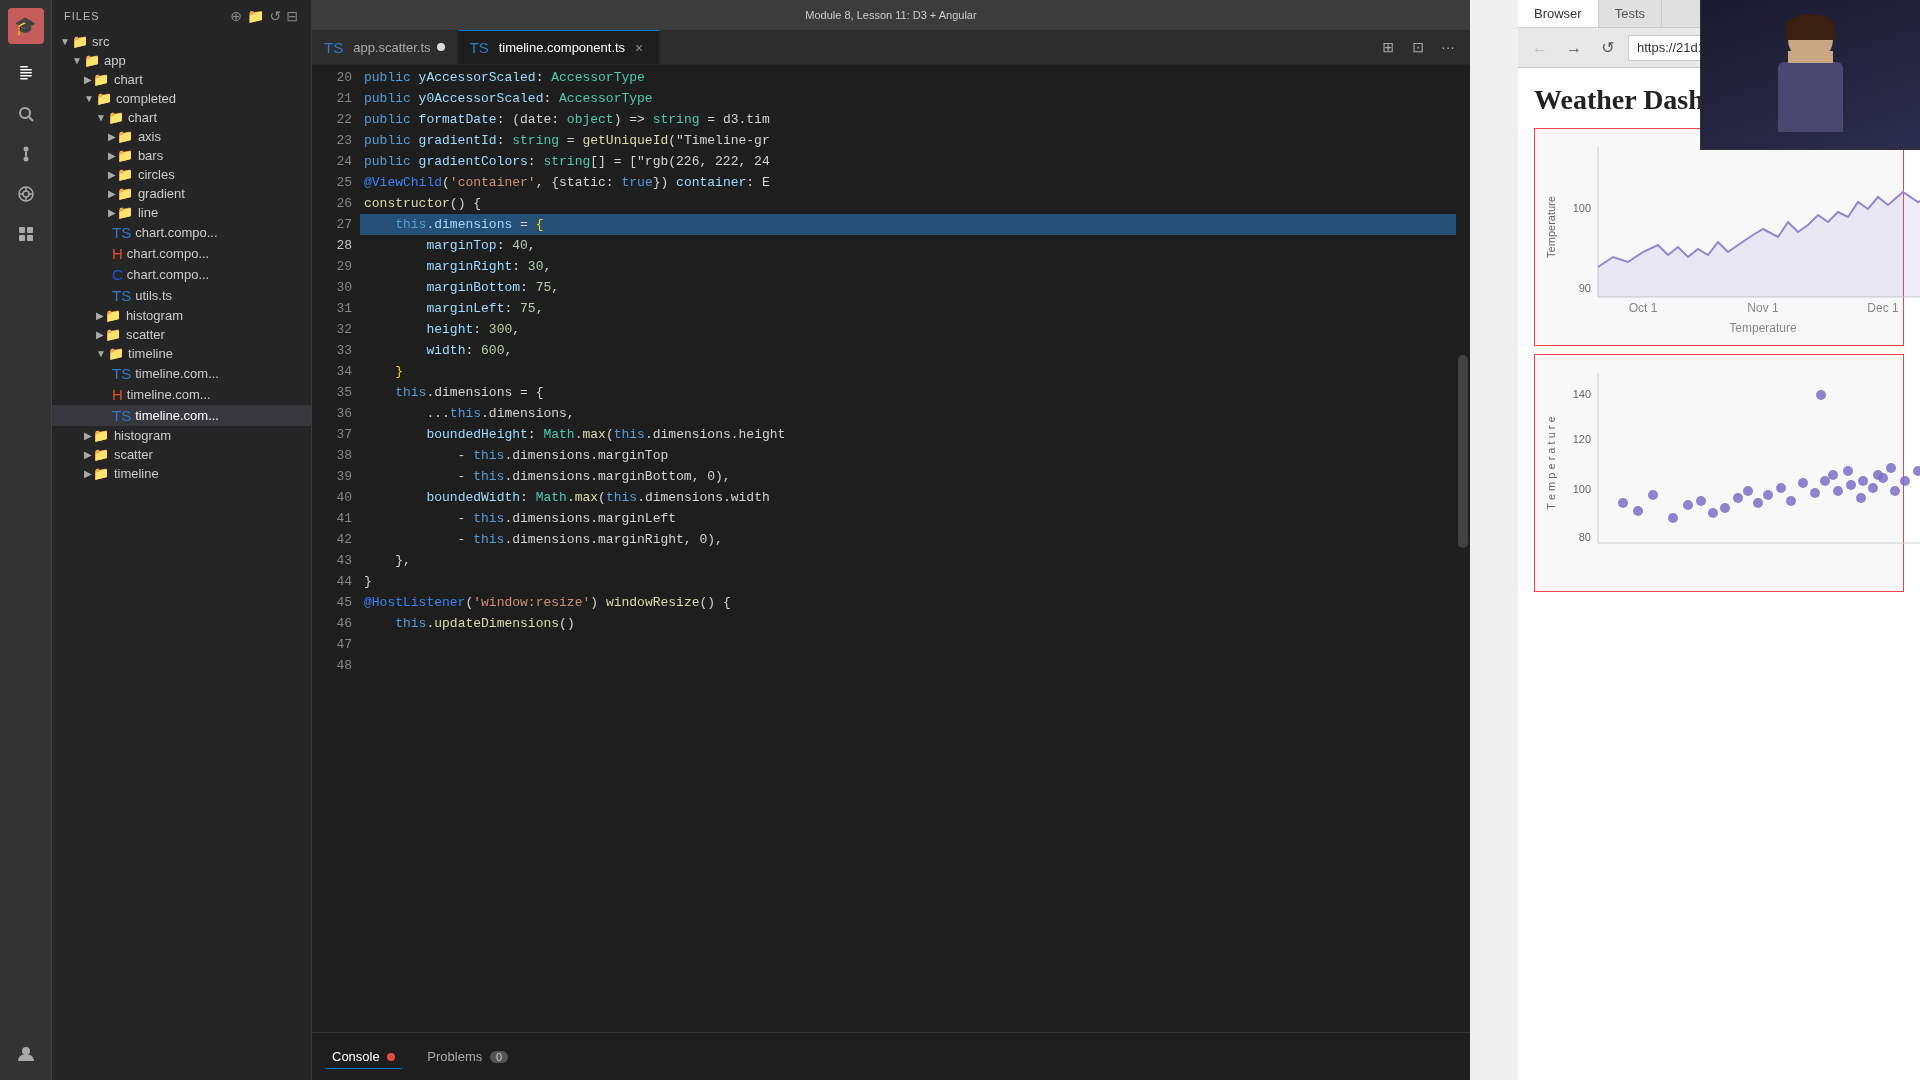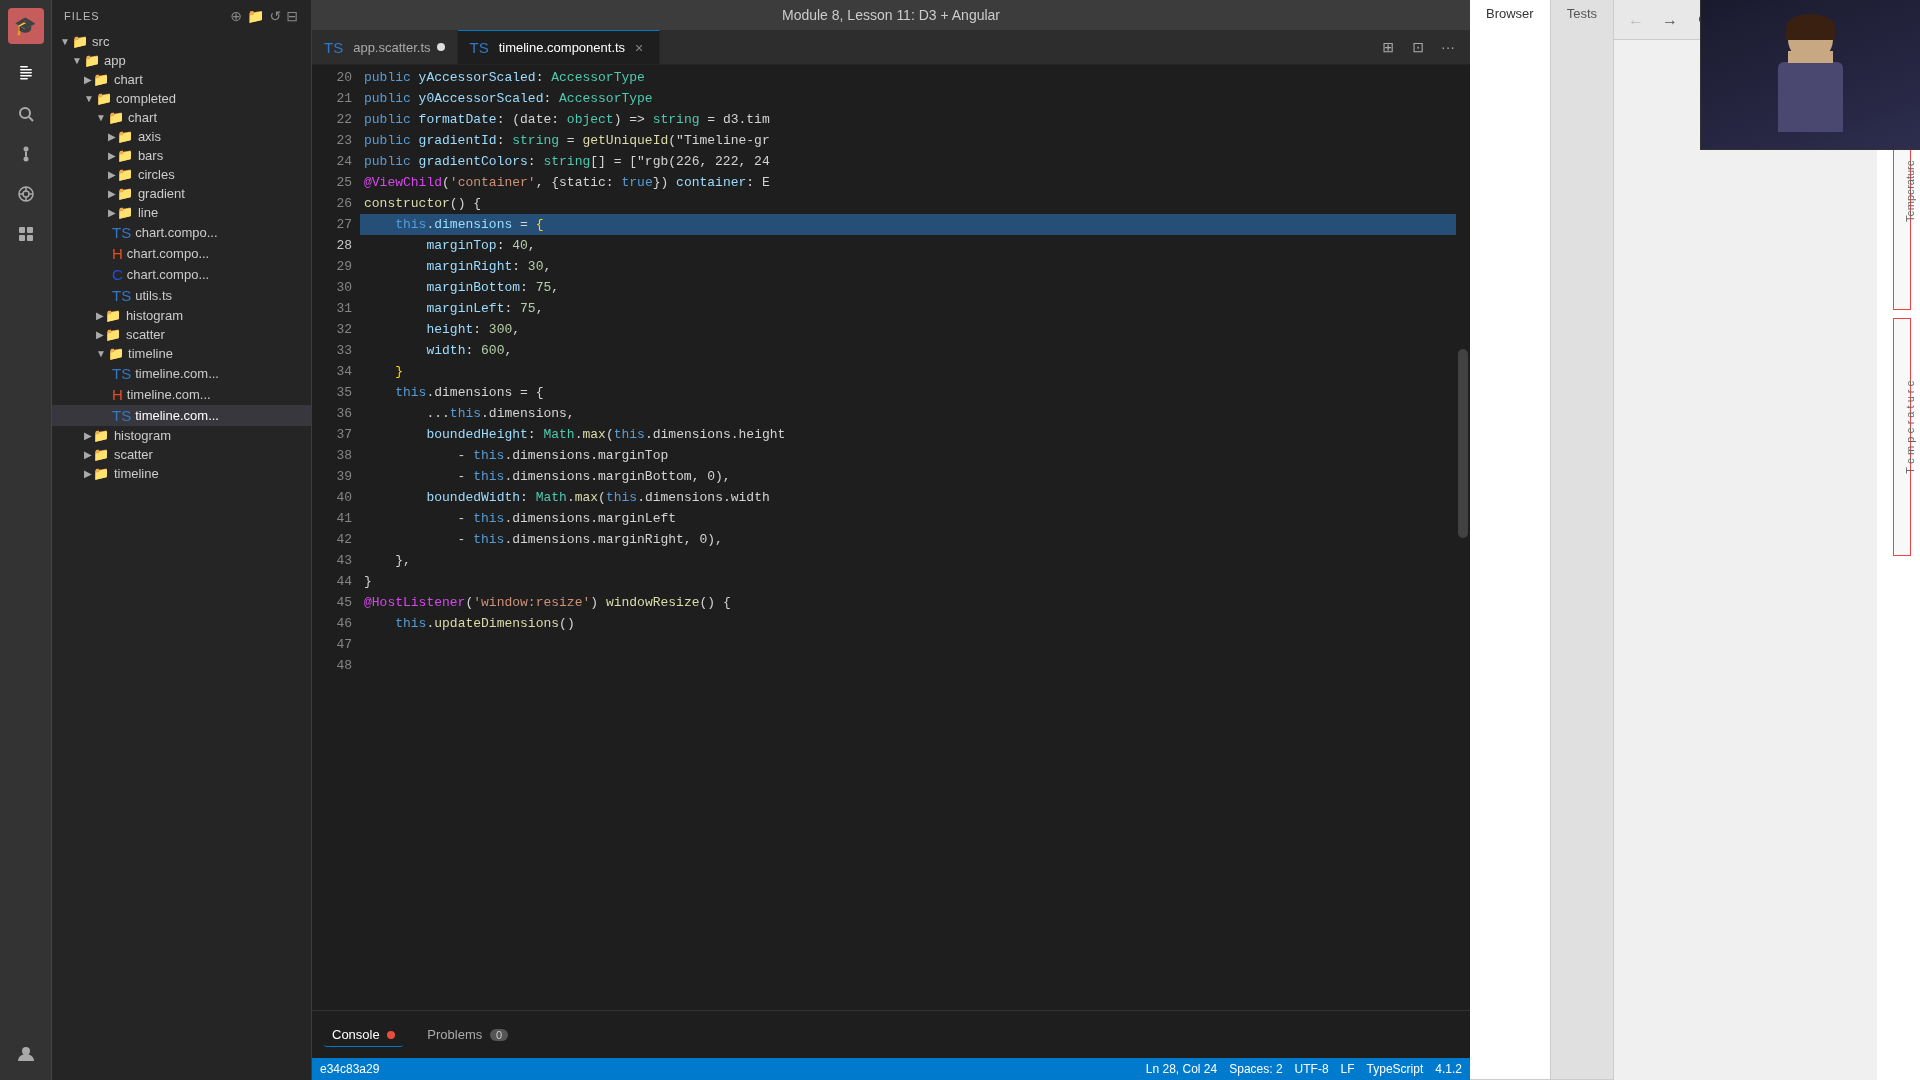--- a/index.html
+++ b/index.html
@@ -104,21 +104,21 @@
     }
 
     
     .title-bar {
       height: 30px;
       background: #3c3c3c;
       display: flex;
       align-items: center;
       justify-content: center;
       color: #ccc;
-      font-size: 14px;
+      font-size: 11px;
       flex-shrink: 0;
     }
 
     
     .tab-bar {
       height: 35px;
       background: #2d2d2d;
       display: flex;
       align-items: stretch;
       flex-shrink: 0;
@@ -220,21 +220,21 @@
       background: #264f78;
     }
     
     .kw { color: #569cd6; }
     .fn { color: #dcdcaa; }
     .str { color: #ce9178; }
     .num { color: #b5cea8; }
     .type { color: #4ec9b0; }
     .prop { color: #9cdcfe; }
     .punc { color: #d4d4d4; }
-    .decorator { color: #d946ef; }
+    .decorator { color: #3b82f6; }
     .var { color: #9cdcfe; }
     .plain { color: #d4d4d4; }
     .bracket-match { color: #ffd700; }
 
     
     .scrollbar-track {
       width: 14px;
       background: #1e1e1e;
       position: relative;
       flex-shrink: 0;
@@ -259,23 +259,24 @@
       font-size: 12px;
       color: #fff;
       gap: 12px;
       flex-shrink: 0;
     }
 
     
     .browser-panel {
       flex: 1;
       display: flex;
-      flex-direction: row;
+      flex-direction: column;
       background: #f0f0f0;
       overflow: hidden;
+      padding-left: 48px;
     }
     .browser-toolbar {
       height: 40px;
       background: #e8e8e8;
       display: flex;
       align-items: center;
       padding: 0 8px;
       gap: 6px;
       border-bottom: 1px solid #ccc;
     }
@@ -719,31 +720,20 @@
     <div class="bottom-tab active">
       <span>Console</span>
       <span class="bottom-tab-indicator"></span>
     </div>
     <div class="bottom-tab">
       <span>Problems</span>
       <span class="bottom-badge">0</span>
     </div>
   </div>
 
-  <div class="status-bar">
-    <span>e34c83a29</span>
-    <span style="margin-left:auto;display:flex;gap:12px;">
-      <span>Ln 28, Col 24</span>
-      <span>Spaces: 2</span>
-      <span>UTF-8</span>
-      <span>LF</span>
-      <span>TypeScript</span>
-      <span>4.1.2</span>
-    </span>
-  </div>
 </div>
 
 <div class="right-panel-container">
 
   <div style="position:absolute;top:0;right:0;width:220px;height:150px;background:#111;z-index:10;border-left:1px solid #333;border-bottom:1px solid #333;">
     <div class="video-face">
       <div style="position:relative;width:100%;height:100%;display:flex;align-items:center;justify-content:center;background:linear-gradient(160deg,#1a1a2e,#2d2d4e);">
 
         <div style="position:relative;">
           <div style="width:45px;height:45px;background:#c8a882;border-radius:50%;margin:0 auto;position:relative;">

